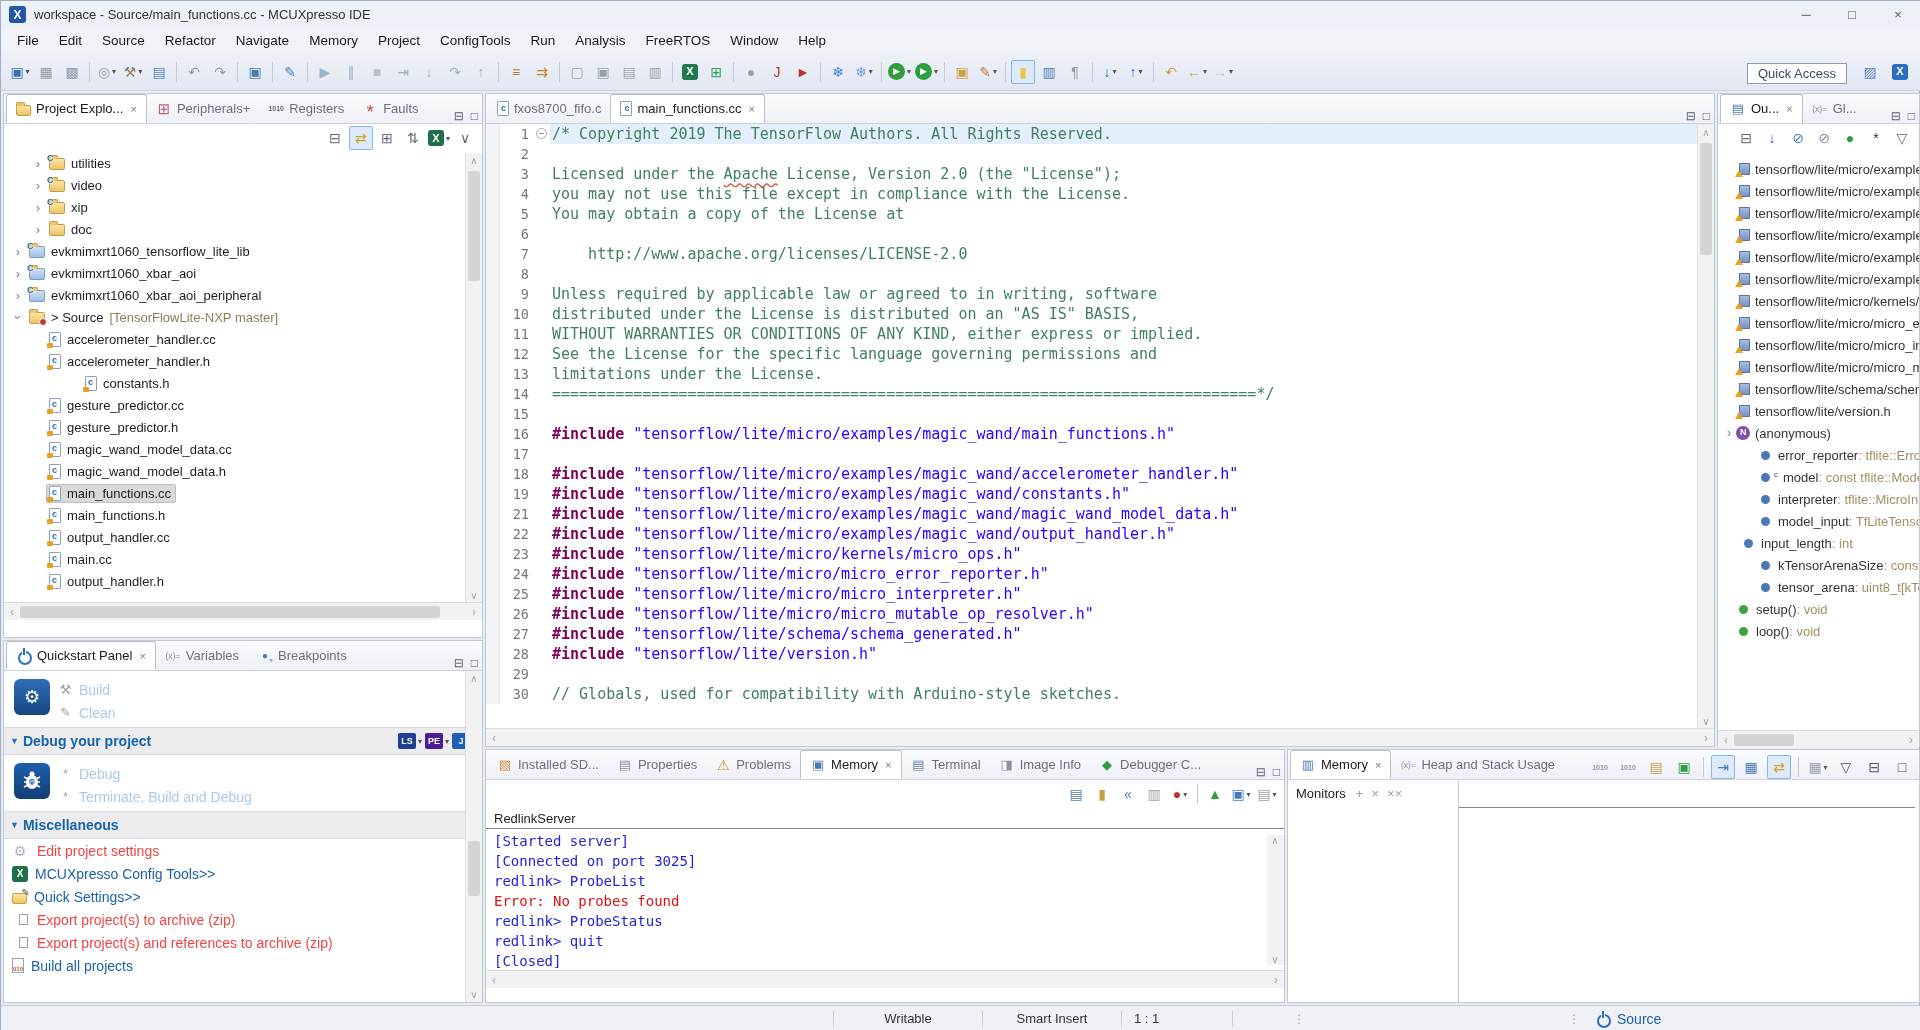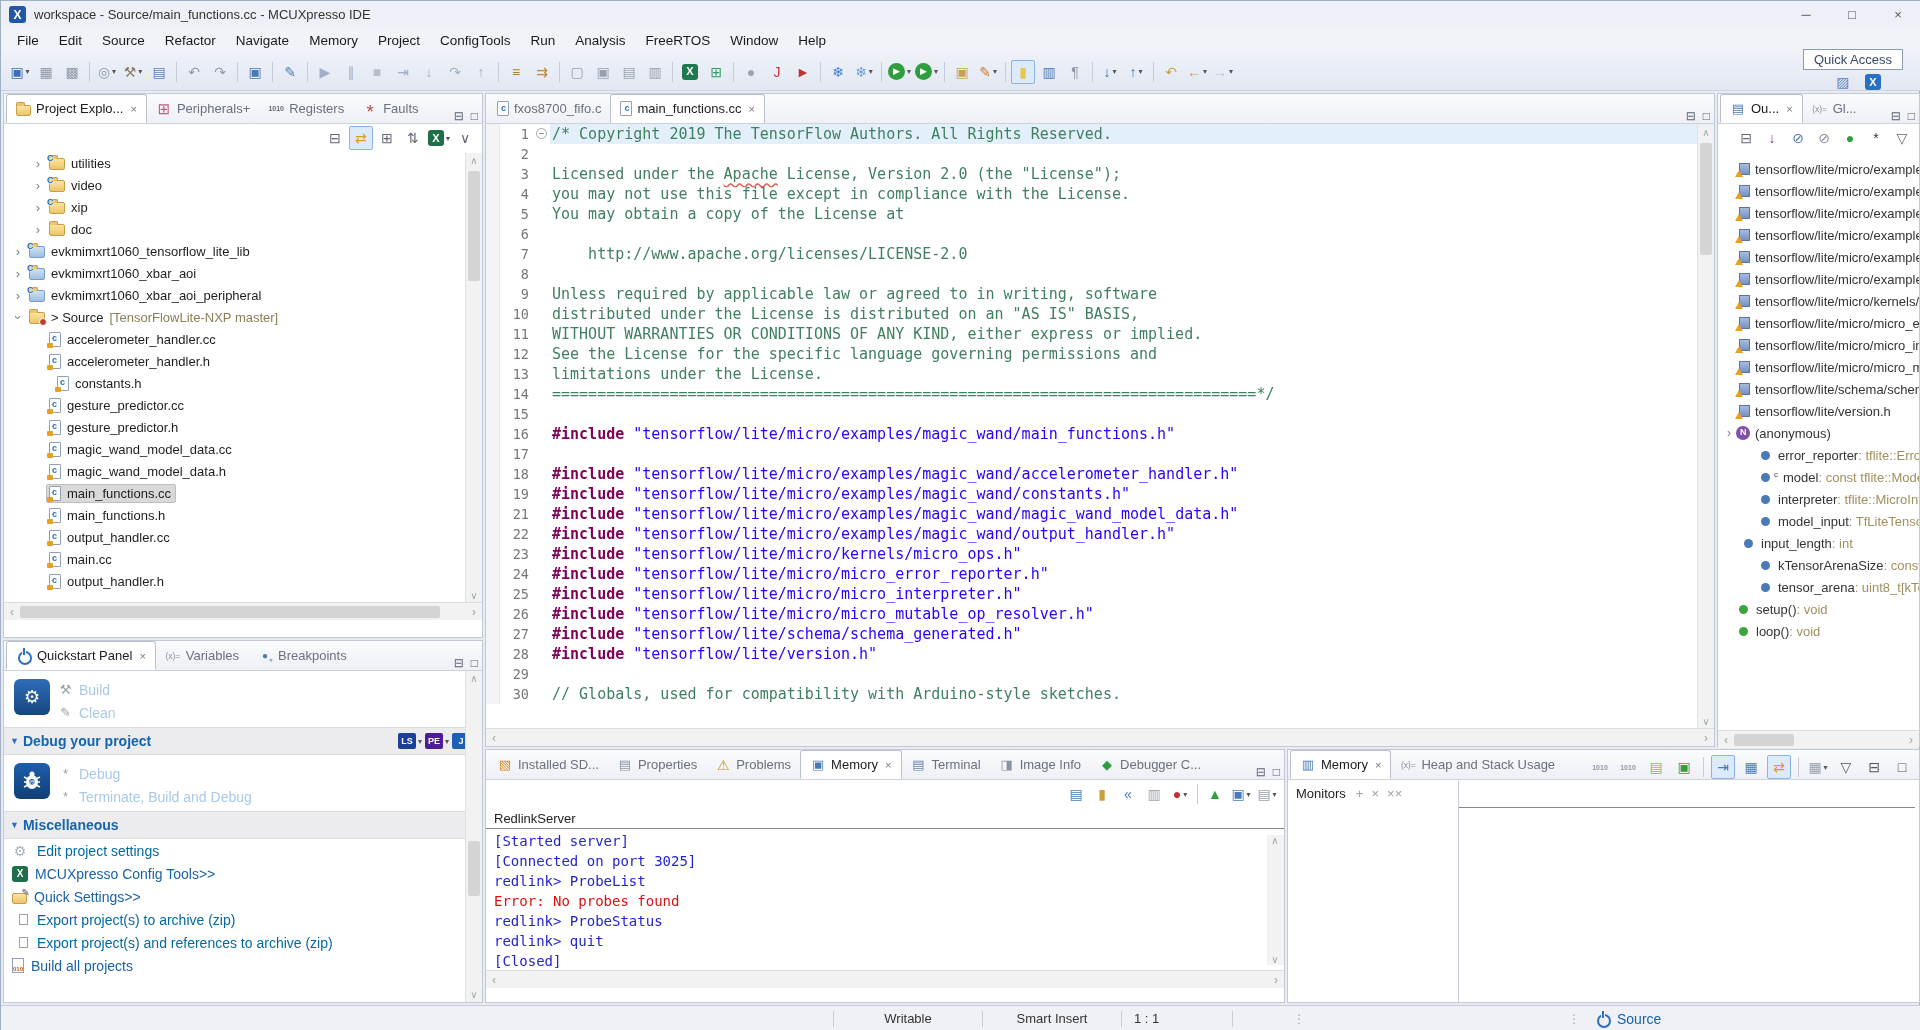--- a/index.html
+++ b/index.html
@@ -16,21 +16,21 @@
   .menu-item { font-size:13.5px; color:#1a1a1a; padding:3px 10px; }
   #toolbar { left:0; top:52px; width:1920px; height:38px; background:linear-gradient(#eef1f8,#e2e7f2); border-bottom:1px solid #ccd2de; display:flex; align-items:center; padding-left:6px; }
   .tbtn { display:inline-flex; align-items:center; justify-content:center; min-width:24px; height:24px; margin:0 1px; border:1px solid transparent; border-radius:2px; }
   .tbtn.hl { background:#dceafc; border-color:#8ab4e8; }
   .tbtn .glyph { font-size:14px; line-height:1; }
   .tbtn .glyph.circle { width:17px; height:17px; border-radius:50%; color:#fff; font-size:9px; display:inline-flex; align-items:center; justify-content:center; }
   .tbtn .glyph.boxed { width:16px; height:16px; border-radius:3px; color:#fff; font-size:11px; font-weight:bold; display:inline-flex; align-items:center; justify-content:center; }
   .tbtn .glyph.tinytext { font-size:7px; font-weight:bold; letter-spacing:0; }
   .dd { font-size:8px; color:#555; margin-left:2px; }
   .tb-sep { width:1px; height:20px; background:#c6ccd9; margin:0 4px; display:inline-block; }
-  #quick-access-wrap { margin-left:auto; display:flex; align-items:center; margin-right:8px;flex-direction:column; }
+  #quick-access-wrap { margin-left:auto; display:flex; align-items:flex-end; margin-right:8px; }
   #quick-access { border:1px solid #8f9aaa; background:#fdfdfe; color:#3a4a66; font-size:13px; padding:2px 10px; margin-right:10px; }
 
   
   .panel { position:absolute; background:#fff; border:1px solid #c3c9d6; }
   .tabrow { display:flex; align-items:flex-end; height:30px; background:linear-gradient(#fafbfd,#eef0f6); border-bottom:1px solid #ccd2de; padding-left:2px; position:relative; }
   .tab { display:flex; align-items:center; gap:5px; padding:0 9px; height:29px; color:#6a7080; font-size:13px; white-space:nowrap; }
   .tab.active { background:#fff; border:1px solid #b9c0cc; border-bottom:1px solid #fff; border-radius:3px 3px 0 0; color:#1c1c1c; }
   .tab .close { font-size:11px; color:#777; margin-left:2px; }
   .minmax { margin-left:auto; display:flex; align-items:center; padding-right:4px; color:#5a6270; font-size:12px; gap:7px; }
   .viewbar { display:flex; align-items:center; justify-content:flex-end; height:28px; background:#fff; padding-right:4px; }
@@ -97,21 +97,21 @@
   .qs-header .tri { color:#2a6fc0; font-size:9px; }
   .qs-badges { margin-left:auto; display:flex; align-items:center; gap:3px; }
   .badge { width:18px; height:16px; border-radius:2px; color:#fff; font-size:9px; font-weight:bold; display:inline-flex; align-items:center; justify-content:center; }
   .qs-group { display:flex; padding:8px 6px 4px 10px; gap:8px; }
   .bigicon { width:36px; height:36px; border-radius:6px; background:linear-gradient(#2e6db8,#16477f); display:flex; align-items:center; justify-content:center; flex:none; }
   .qs-links { display:flex; flex-direction:column; justify-content:center; gap:2px; }
   .qs-link { display:flex; align-items:center; gap:6px; font-size:14px; height:21px; }
   .qs-link .qglyph { color:#9aa2ae; font-size:13px; width:15px; text-align:center; }
   .qs-link.pale { color:#a9c9e6; }
   .qs-item { display:flex; align-items:center; gap:7px; font-size:14px; height:23px; padding-left:8px; }
-  .qs-item.pale { color:#0369a1;gap:9px; }
+  .qs-item.pale { color:#ef4444;gap:9px; }
   .qs-item.on { color:#1a62a8; }
   .mi { width:16px; height:16px; position:relative; display:inline-flex; align-items:center; justify-content:center; flex:none; }
   .mi-gear::before { content:"⚙"; color:#a8b0bc; font-size:14px; }
   .mi-xlogo { background:#1e6e4a; border-radius:3px; }
   .mi-xlogo::before { content:"X"; color:#fff; font-weight:bold; font-size:10px; }
   .mi-qset { width:15px; height:11px; background:linear-gradient(#fbe4a0,#edc56a); border:1px solid #c89d4a; border-radius:2px; margin-top:3px; }
   .mi-qset::after { content:"✎"; position:absolute; top:-7px; right:-4px; font-size:10px; color:#556; }
   .mi-export::before { content:"↓"; color:#9aa2ae; font-size:12px; }
   .mi-export::after { content:""; position:absolute; top:2px; right:0px; width:7px; height:9px; border:1px solid #9aa2ae; background:#fff; }
   .mi-buildall { width:12px; height:15px; background:#fff; border:1px solid #90a0b8; }
@@ -468,21 +468,21 @@
             <span>accelerometer_handler.cc</span>
           </span>
         </div>
         <div class="trow" style="padding-left: 26px;">
           <span class="chev"></span>
           <span class="rowbox">
             <span class="ic ic-file"></span>
             <span>accelerometer_handler.h</span>
           </span>
         </div>
-        <div class="trow" style="padding-left: 34px;">
+        <div class="trow" style="padding-left: 34px; margin-left: 28px;">
           <span class="chev"></span>
           <span class="rowbox">
             <span class="ic ic-file"></span>
             <span>constants.h</span>
           </span>
         </div>
         <div class="trow" style="padding-left: 26px;">
           <span class="chev"></span>
           <span class="rowbox">
             <span class="ic ic-file"></span>

